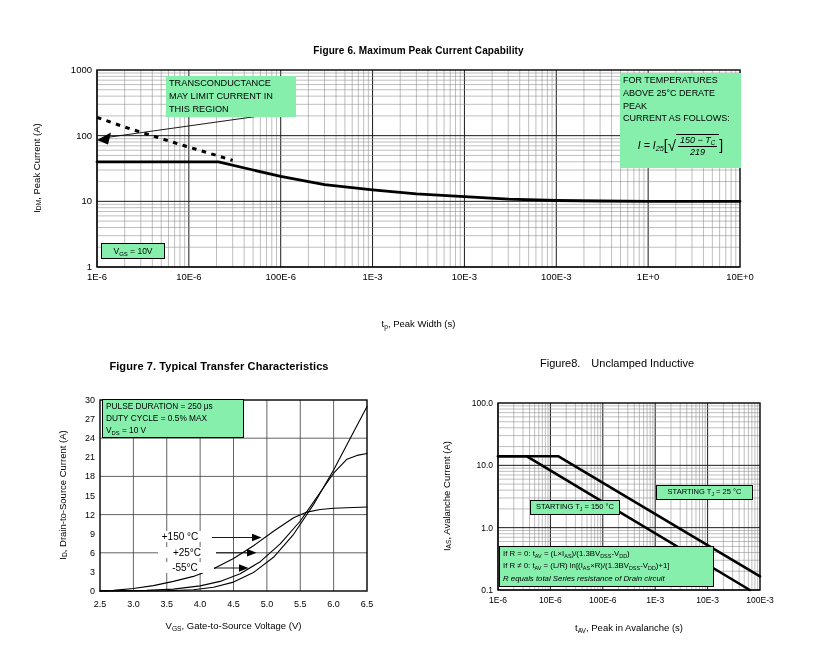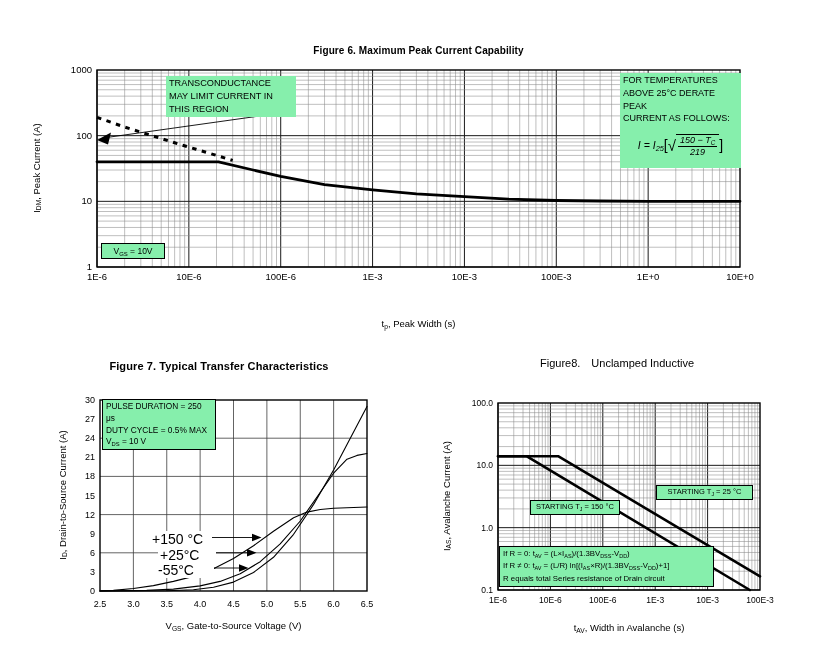--- a/index.html
+++ b/index.html
@@ -7,23 +7,23 @@
   .page{position:relative;width:823px;height:655px;background:#fff;color:#000;
         font-family:"Liberation Sans",sans-serif;overflow:hidden}
   svg.chart{position:absolute;font-family:"Liberation Sans",sans-serif}
   .title{position:absolute;font-weight:bold;font-size:10px;text-align:center;letter-spacing:.1px}
   .title-sm{font-size:11px}
   .title8{position:absolute;font-weight:normal;font-size:11px;line-height:1.35}
   .vlabel{position:absolute;transform:translate(-50%,-50%) rotate(-90deg);font-size:9.5px;white-space:nowrap}
   .hlabel{position:absolute;text-align:center;font-size:9.5px}
   .ann{position:absolute;background:#86efac;line-height:1.42;padding:1px 3px}
   .boxed{border:1px solid #000}
-  .temp-label{position:absolute;background:#fff;text-align:left;font-size:14px;padding:0 2px;white-space:nowrap}
+  .temp-label{position:absolute;background:#fff;text-align:center;font-size:10px;padding:0 2px;white-space:nowrap}
   sub{font-size:.7em;vertical-align:-0.3em;line-height:0}
-  .eq-note{}
+  .eq-note{font-style:italic}
   .formula{font-family:Liberation Sans, sans-serif;font-style:italic;text-align:center;margin-top:9px;font-size:10.5px;white-space:nowrap}
   .frac{display:inline-block;vertical-align:middle;text-align:center;border-top:1px solid #000;
         padding:0 2px;font-size:9px;line-height:1.2;font-style:italic}
   .num{display:block;border-bottom:1px solid #000;padding:0 2px}
   .den{display:block}
   .rad{font-size:15px;font-style:normal;vertical-align:middle}
   .br{font-size:14px;vertical-align:middle;font-style:normal}
 </style>
 </head>
 <body>
@@ -213,21 +213,21 @@
         <polygon points="203.5,149.5 194,145.8 194,153.2" fill="#000"></polygon>
         <line x1="158" y1="164.8" x2="190" y2="164.8" stroke="#000" stroke-width="0.9"></line>
         <polygon points="198.5,164.8 189,161.1 189,168.5" fill="#000"></polygon>
         <line x1="156" y1="180" x2="182" y2="180" stroke="#000" stroke-width="0.9"></line>
         <polygon points="190.5,180 181,176.3 181,183.7" fill="#000"></polygon>
       </svg>
 
     <div class="vlabel" style="left:62px;top:495px"><span>I</span><sub>D</sub><span>, Drain-to-Source Current (A)</span></div>
     <div class="hlabel" style="left:100px;top:620px;width:267px"><span>V</span><sub>GS</sub><span>, Gate-to-Source Voltage (V)</span></div>
 
-    <div class="ann boxed" style="left:102px;top:399px;width:114px;font-size:8.3px">
+    <div class="ann boxed" style="left:102px;top:399px;width:142px;font-size:8.3px">
       <div><span>PULSE DURATION = 250 μs</span></div>
       <div><span>DUTY CYCLE = 0.5% MAX</span></div>
       <div><span>V</span><sub>DS</sub><span> = 10 V</span></div>
     </div>
 
     <div class="temp-label" style="left:150px;top:531px;width:60px">+150 °C</div>
     <div class="temp-label" style="left:158px;top:546.5px;width:58px">+25°C</div>
     <div class="temp-label" style="left:156px;top:562px;width:58px">-55°C</div>
   </section>
 
@@ -324,21 +324,21 @@
           <text x="252.6" y="212" text-anchor="middle">10E-3</text>
           <text x="305.0" y="212" text-anchor="middle">100E-3</text>
           <text x="38" y="202.0" text-anchor="end">0.1</text>
           <text x="38" y="139.7" text-anchor="end">1.0</text>
           <text x="38" y="77.3" text-anchor="end">10.0</text>
           <text x="38" y="15.0" text-anchor="end">100.0</text>
         </g>
       </svg>
 
     <div class="vlabel" style="left:446px;top:496px"><span>I</span><sub>AS</sub><span>, Avalanche Current (A)</span></div>
-    <div class="hlabel" style="left:498px;top:622px;width:262px"><span>t</span><sub>AV</sub><span>, Width in Avalanche (s)</span></div>
+    <div class="hlabel" style="left:498px;top:622px;width:262px"><span>t</span><sub>AV</sub><span>, Peak in Avalanche (s)</span></div>
 
     <div class="ann boxed" style="left:530px;top:500px;width:90px;font-size:7.5px;text-align:center;padding:1px 2px"><span>STARTING T</span><sub>J</sub><span> = 150 °C</span></div>
     <div class="ann boxed" style="left:656px;top:485px;width:97px;font-size:7.5px;text-align:center;padding:1px 2px"><span>STARTING T</span><sub>J</sub><span> = 25 °C</span></div>
 
     <div class="ann boxed" style="left:499px;top:546px;width:215px;font-size:7.8px;line-height:1.6">
       <div><span>If R = 0: t</span><sub>AV</sub><span> = (L×I</span><sub>AS</sub><span>)/(1.3BV</span><sub>DSS</sub><span>-V</span><sub>DD</sub><span>)</span></div>
       <div><span>If R ≠ 0: t</span><sub>AV</sub><span> = (L/R) ln[(I</span><sub>AS</sub><span>×R)/(1.3BV</span><sub>DSS</sub><span>-V</span><sub>DD</sub><span>)+1]</span></div>
       <div class="eq-note">R equals total Series resistance of Drain circuit</div>
     </div>
   </section>

